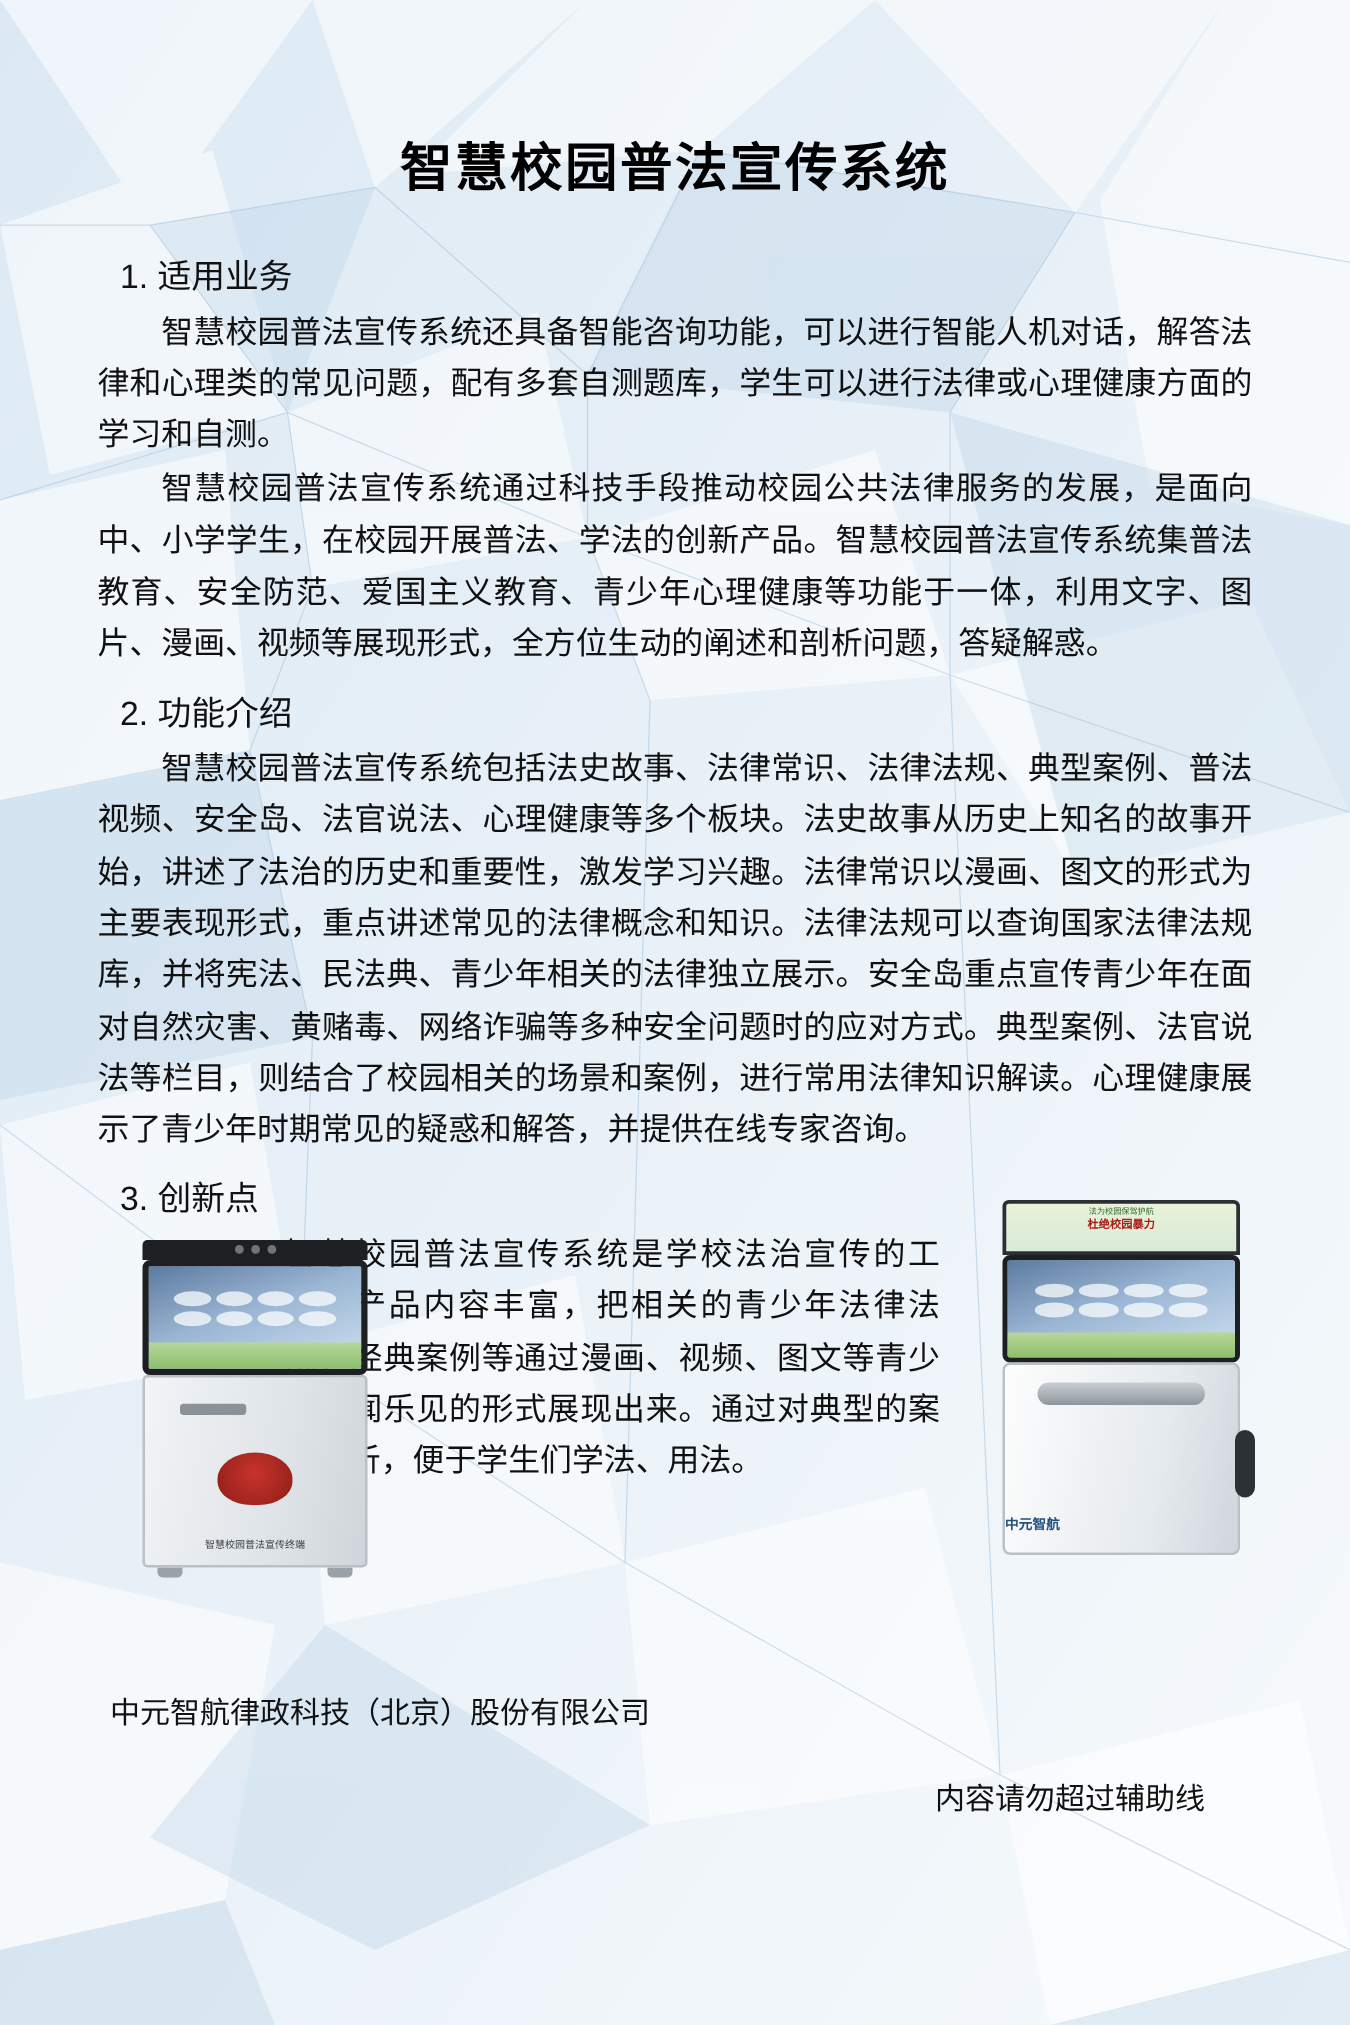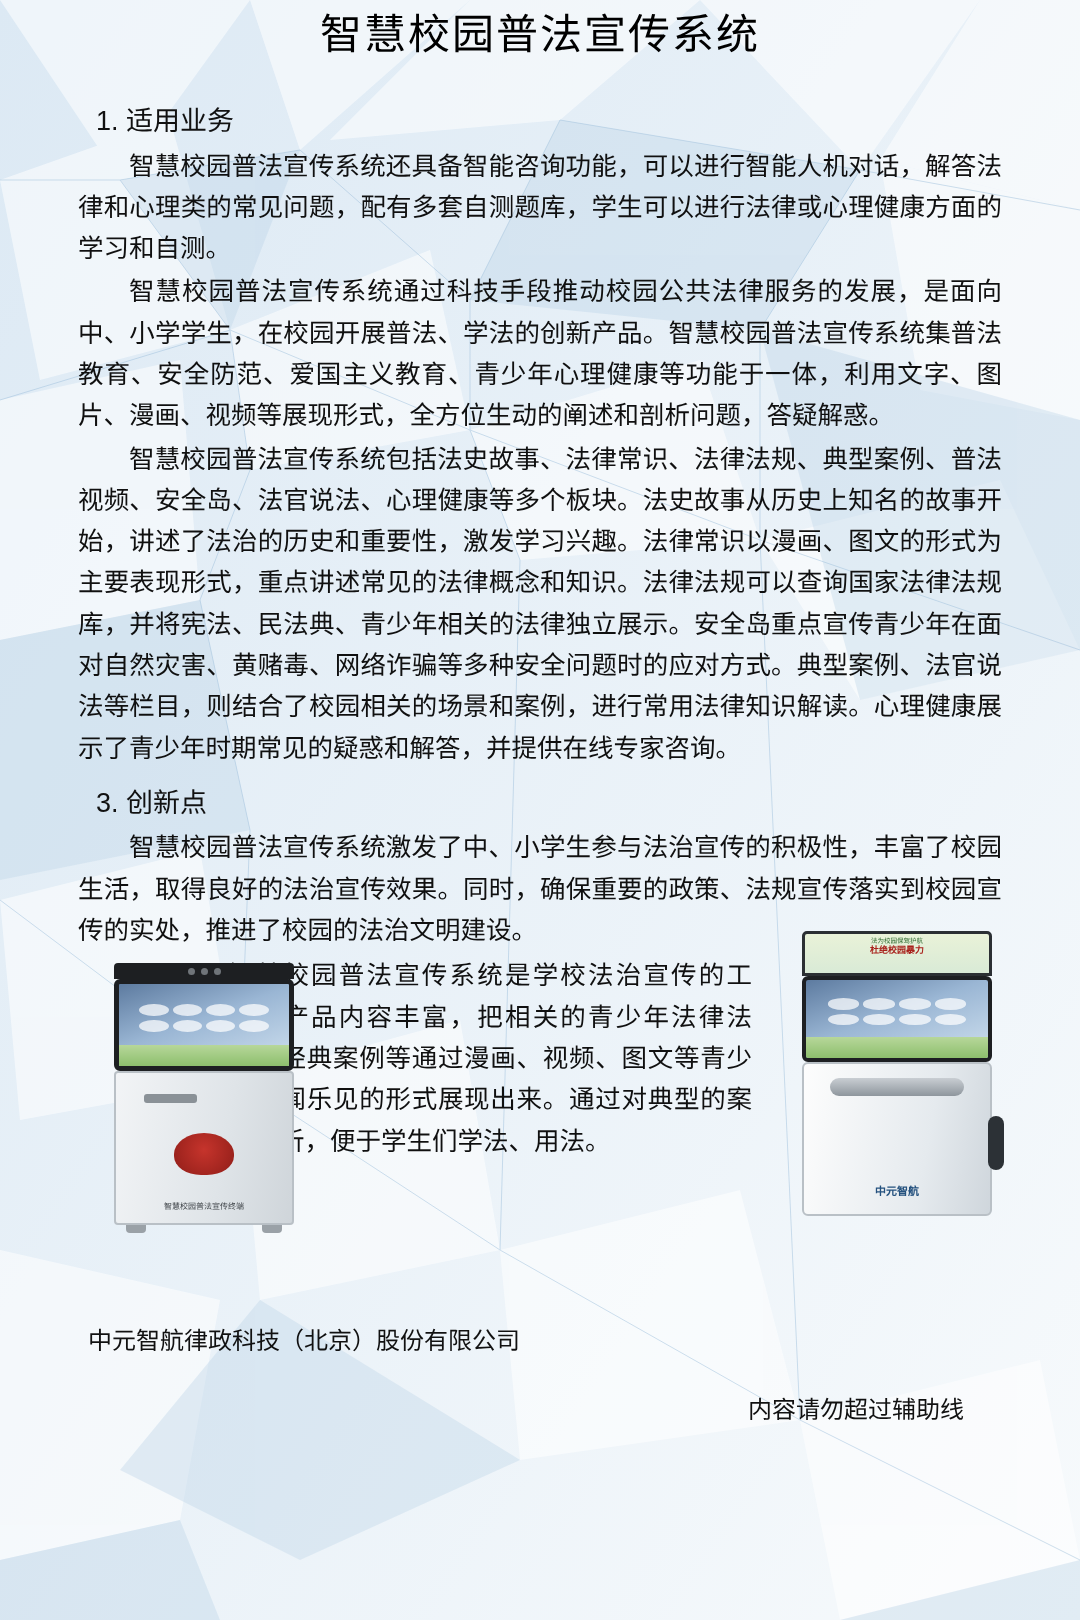--- a/index.html
+++ b/index.html
@@ -32,24 +32,25 @@
   }
   .content {
     position: relative;
     z-index: 3;
     padding: 0 78px;
     box-sizing: border-box;
   }
   .doc-title {
     text-align: center;
     font-size: 42px;
-    font-weight: normal;
+    font-weight: bold;
     color: #000000;
     letter-spacing: 2px;
     margin: 0;
+    padding-top: 100px;
     padding-bottom: 26px;
   }
   .section-heading {
     font-size: 27px;
     color: #111111;
     margin: 14px 0 4px 18px;
     font-weight: normal;
     line-height: 1.5;
   }
   .para {
@@ -223,21 +224,20 @@
     top: 14px;
     width: 72%;
     height: 18px;
     background: linear-gradient(#c9ced3, #8e969d);
     border-radius: 9px;
   }
   .r-logo {
     position: absolute;
     left: 0; right: 0;
     bottom: 16px;
-    text-align: center;
     font-size: 11px;
     color: #25527f;
     font-weight: bold;
   }
   .r-phone {
     position: absolute;
     right: -14px;
     top: 52px;
     width: 16px;
     height: 54px;
@@ -300,24 +300,24 @@
   </svg>
 
   <div class="content">
 
     <h1 class="doc-title">智慧校园普法宣传系统</h1>
 
     <h2 class="section-heading">1. 适用业务</h2>
     <p class="para">智慧校园普法宣传系统还具备智能咨询功能，可以进行智能人机对话，解答法律和心理类的常见问题，配有多套自测题库，学生可以进行法律或心理健康方面的学习和自测。</p>
     <p class="para">智慧校园普法宣传系统通过科技手段推动校园公共法律服务的发展，是面向中、小学学生，在校园开展普法、学法的创新产品。智慧校园普法宣传系统集普法教育、安全防范、爱国主义教育、青少年心理健康等功能于一体，利用文字、图片、漫画、视频等展现形式，全方位生动的阐述和剖析问题，答疑解惑。</p>
 
+    <h2 class="section-heading">2. 功能介绍</h2>
     <p class="para">智慧校园普法宣传系统包括法史故事、法律常识、法律法规、典型案例、普法视频、安全岛、法官说法、心理健康等多个板块。法史故事从历史上知名的故事开始，讲述了法治的历史和重要性，激发学习兴趣。法律常识以漫画、图文的形式为主要表现形式，重点讲述常见的法律概念和知识。法律法规可以查询国家法律法规库，并将宪法、民法典、青少年相关的法律独立展示。安全岛重点宣传青少年在面对自然灾害、黄赌毒、网络诈骗等多种安全问题时的应对方式。典型案例、法官说法等栏目，则结合了校园相关的场景和案例，进行常用法律知识解读。心理健康展示了青少年时期常见的疑惑和解答，并提供在线专家咨询。</p>
 
     <h2 class="section-heading">3. 创新点</h2>
-    <p class="para">智慧校园普法宣传系统激发了中、小学生参与法治宣传的积极性，丰富了校园生活，取得良好的法治宣传效果。同时，确保重要的政策、法规宣传落实到校园宣传的实处，推进了校园的法治文明建设。</p>
 
 
     <div class="sec4-block">
 
       <div class="kiosk-left">
         <div class="k-topbar">
           <span></span>
           <span></span>
           <span></span>
         </div>

